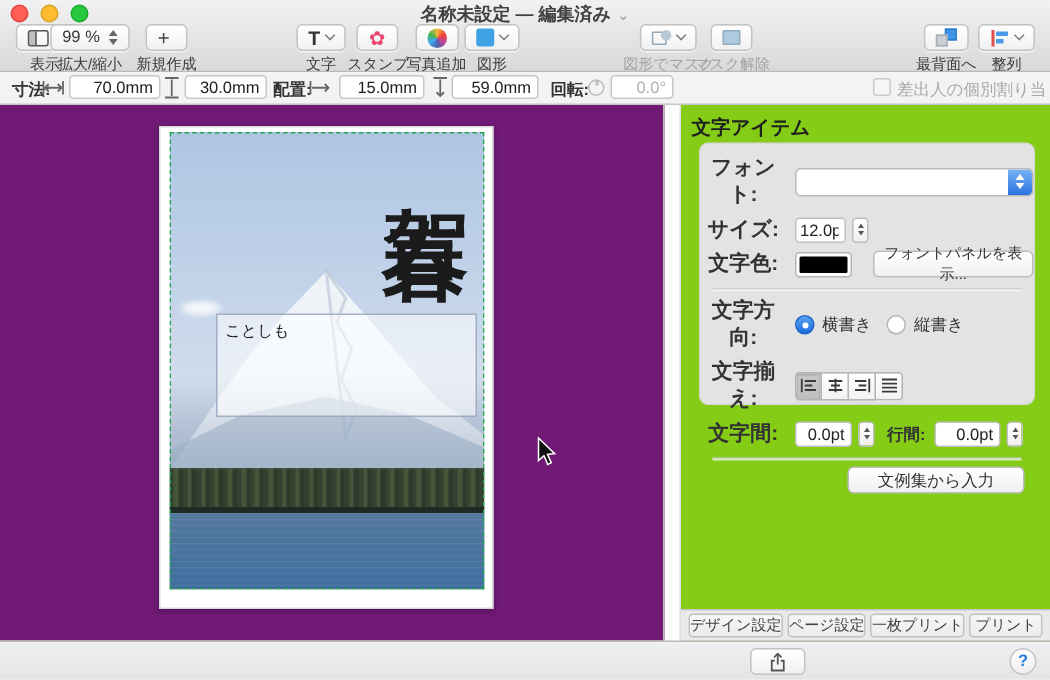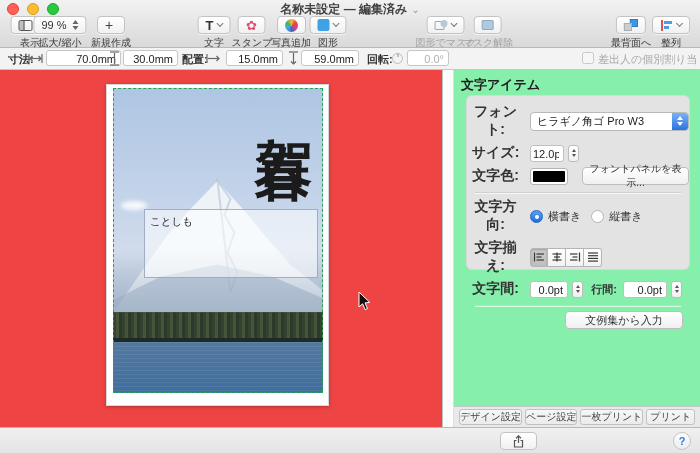--- a/index.html
+++ b/index.html
@@ -62,23 +62,23 @@
            border-radius:3px; font-size:11px; color:#222; text-align:right; padding:1px 4px 0 2px; }
   .field.dis { color:#b0b0b0; }
   .dico { position:absolute; top:5px; }
   .rotico { position:absolute; top:5px; width:11px; height:11px; border:1.3px solid #bdbdbd; border-radius:50%; }
   .rotico::after { content:""; position:absolute; left:4px; top:-1px; width:2px; height:4px; background:#bdbdbd; }
   .cbox { position:absolute; top:4px; width:12px; height:12px; background:#f6f6f6; border:1px solid #c9c9c9; border-radius:2.5px; }
   .cbl { position:absolute; top:4px; font-size:11px; }
 
   
   .main { position:absolute; top:70px; left:0; right:0; height:357px; display:flex; }
-  .canvas { width:443px; background:#ef4444; border-right:1px solid #bfbfbf; position:relative; flex:none; }
+  .canvas { width:443px; background:#701a75; border-right:1px solid #bfbfbf; position:relative; flex:none; }
   .gutter { width:11px; background:#fcfcfc; border-right:1px solid #dedede; flex:none; }
-  .panel { flex:1; background:#86efac; position:relative;text-decoration:underline; }
+  .panel { flex:1; background:#84cc16; position:relative;text-decoration:underline; }
 
   
   .card { position:absolute; left:106px; top:14px; width:223px; height:322px; background:#fff;
           border:1px solid #d8d8d8; box-shadow:0 1px 4px rgba(0,0,0,.25); }
   .photo { position:absolute; left:6px; top:3px; right:5px; bottom:12px; overflow:hidden; }
   .layer { position:absolute; left:0; right:0; }
   .sky { top:0; bottom:0; background:linear-gradient(180deg,#aec6e3 0%,#c3d3e9 35%,#d2ddec 55%,#c2cfe0 66%); }
   .cloud { position:absolute; left:4%; top:37%; width:26px; height:9px; background:#fff; border-radius:50%;
            filter:blur(2px); opacity:.85; }
   .mtn { position:absolute; left:0; top:28%; width:100%; height:46%; }
@@ -267,21 +267,21 @@
     <span class="dlab" style="left:8px">寸法:</span>
     <svg class="dico" style="left:28px" width="15" height="11">
       <g stroke="#666" stroke-width="1.2" fill="none">
           <line x1="1" y1="1" x2="1" y2="10"></line>
           <line x1="14" y1="1" x2="14" y2="10"></line>
           <line x1="2" y1="5.5" x2="13" y2="5.5"></line>
           <path d="M4.5 3 L2 5.5 L4.5 8"></path>
           <path d="M10.5 3 L13 5.5 L10.5 8"></path>
         </g>
     </svg>
-    <input class="field" style="left: 46px; width: 75px;" readonly="" value="70.0mm">
+    <input class="field" style="left: 46px; width: 61px;" readonly="" value="70.0mm">
     <svg class="dico" style="left:109px; top:3px" width="11" height="15">
       <g stroke="#666" stroke-width="1.2" fill="none">
           <line x1="1" y1="1" x2="10" y2="1"></line>
           <line x1="1" y1="14" x2="10" y2="14"></line>
           <line x1="5.5" y1="2" x2="5.5" y2="13"></line>
         </g>
     </svg>
     <input class="field" style="left: 123px; width: 55px;" readonly="" value="30.0mm">
     <span class="dlab" style="left:182px">配置:</span>
     <svg class="dico" style="left:206px" width="15" height="11">
@@ -335,21 +335,20 @@
     </div>
     <div class="gutter"></div>
 
     <div class="panel">
       <div class="ptitle">文字アイテム</div>
       <div class="gbox">
 
         <div class="prow" style="margin-top:6px">
           <span class="plab">フォント:</span>
           <div class="popup" style="margin-left:6px">
-            <span>ヒラギノ角ゴ Pro W3</span>
             <span class="popupcap">
                 <span class="wtri-u"></span>
                 <span class="wtri-d"></span>
               </span>
           </div>
         </div>
 
         <div class="prow">
           <span class="plab">サイズ:</span>
           <input class="pfield" style="margin-left: 6px; width: 34px;" readonly="" value="12.0pt">

